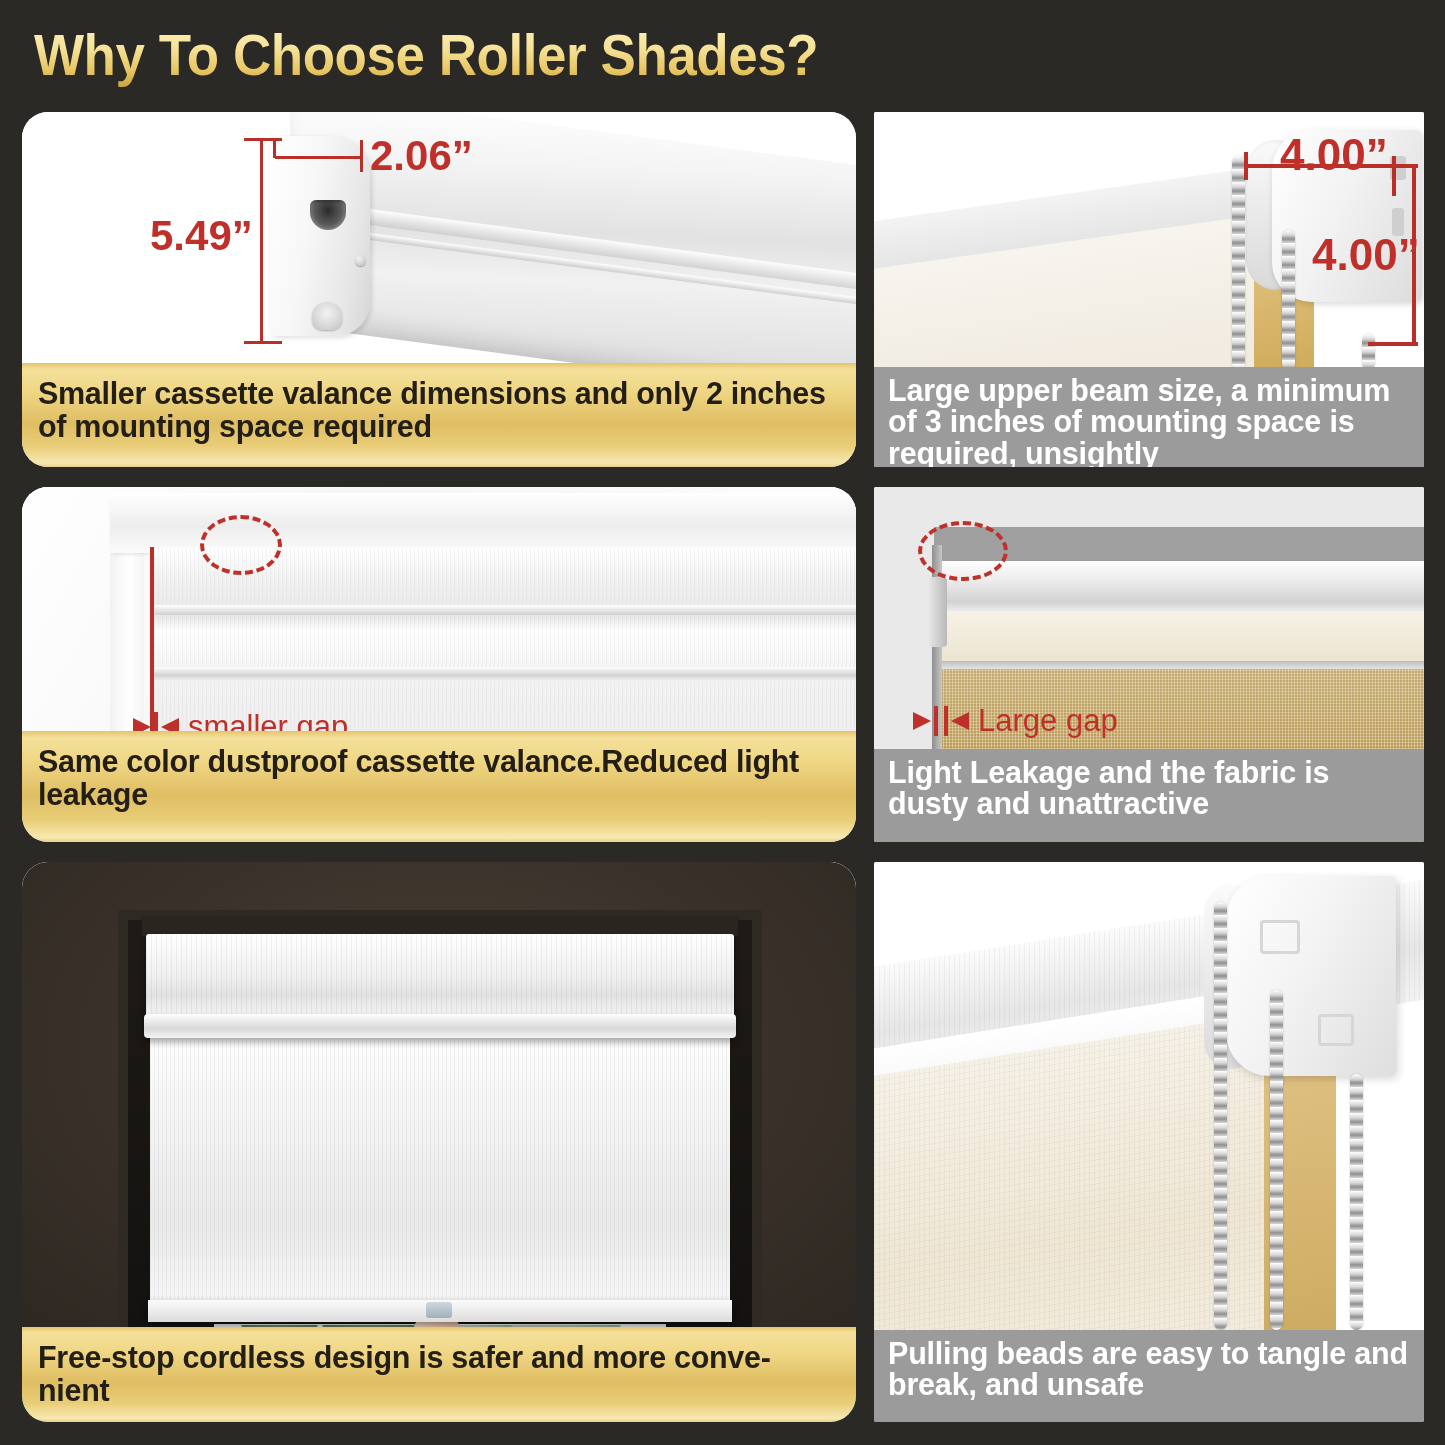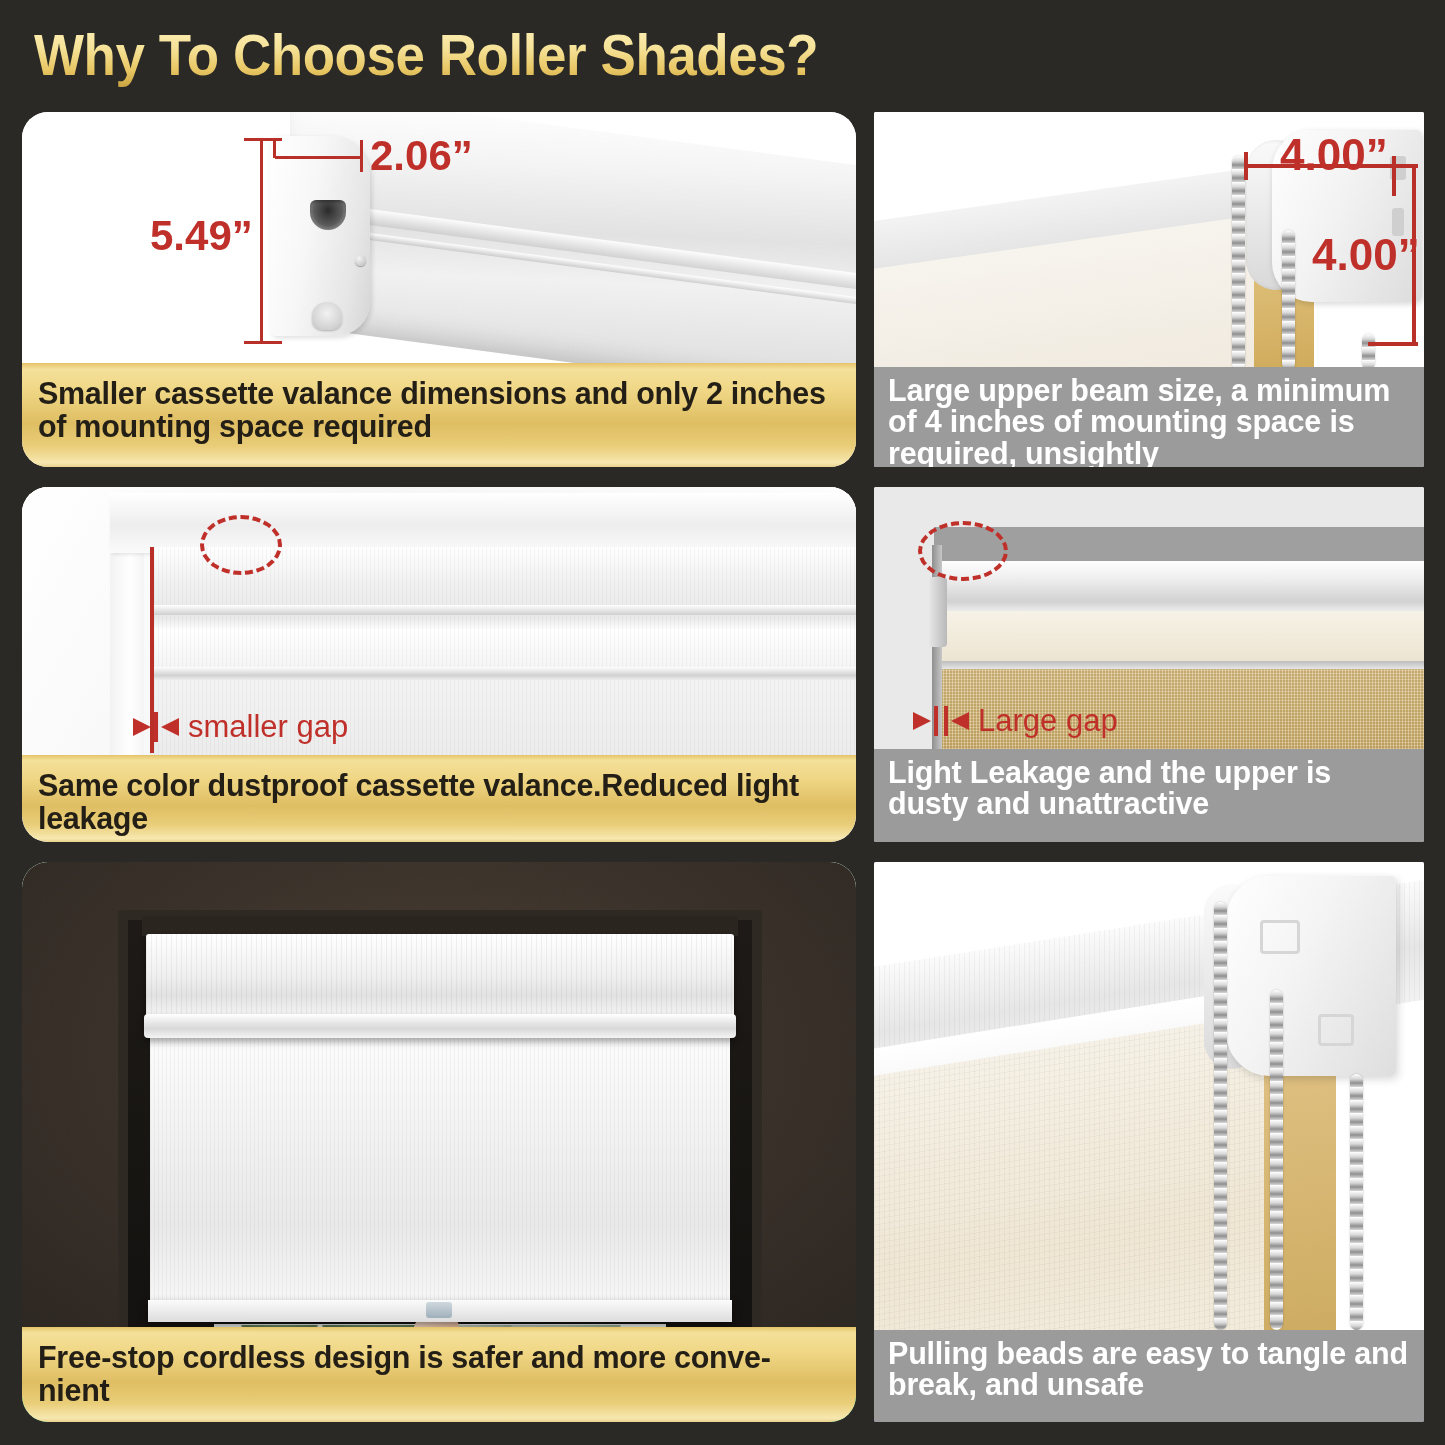--- a/index.html
+++ b/index.html
@@ -304,42 +304,42 @@
       <div class="dim-line" style="left:372px;top:52px;width:148px;height:4px;"></div>
       <div class="dim-line" style="left:370px;top:40px;width:4px;height:28px;"></div>
       <div class="dim-line" style="left:518px;top:44px;width:4px;height:40px;"></div>
       <div class="dim-txt" style="left:406px;top:18px;font-size:44px;">4.00”</div>
 
       <div class="dim-line" style="left:538px;top:54px;width:4px;height:178px;"></div>
       <div class="dim-line" style="left:506px;top:52px;width:38px;height:4px;"></div>
       <div class="dim-line" style="left:494px;top:230px;width:50px;height:4px;"></div>
       <div class="dim-txt" style="left:438px;top:118px;font-size:44px;">4.00”</div>
     </div>
-    <div class="cap cap-gray" style="height:100px;">Large upper beam size, a minimum of 4 inches of mounting space is required, unsightly</div>
+    <div class="cap cap-gray" style="height:100px;">Large upper beam size, a minimum of 3 inches of mounting space is required, unsightly</div>
   </div>
 
   <div class="card rounded col-l p3" style="top:487px;height:355px;">
     <div class="photo" style="height:268px;">
       <div class="frameOut"></div>
       <div class="moldV"></div>
       <div class="molding"></div>
       <div class="shade"></div>
       <div class="railA"></div>
       <div class="railB"></div>
       <div class="dim-line" style="left:128px;top:60px;width:4px;height:206px;"></div>
       <div class="dashed-ell" style="left:178px;top:28px;width:74px;height:52px;"></div>
 
       <div class="gap-ann" style="left:88px;top:222px;">
         <div class="arrowL"></div>
         <div class="bar"></div>
         <div class="arrowR"></div>
         <div class="lbl">smaller gap</div>
       </div>
     </div>
-    <div class="cap cap-gold r2" style="height:87px;">Same color dustproof cassette valance.Reduced light leakage</div>
+    <div class="cap cap-gold r2" style="height:111px;">Same color dustproof cassette valance.Reduced light leakage</div>
   </div>
 
   <div class="card square col-r p4" style="top:487px;height:355px;">
     <div class="photo" style="height:262px;background:#e9e9e9;">
       <div class="topband"></div>
       <div class="beam"></div>
       <div class="cream"></div>
       <div class="edge"></div>
       <div class="tanfab"></div>
       <div class="sidebar-l"></div>
@@ -347,21 +347,21 @@
       <div class="dashed-ell" style="left:44px;top:34px;width:82px;height:52px;"></div>
 
       <div class="gap-ann" style="left:16px;top:216px;">
         <div class="arrowL"></div>
         <div class="bar"></div>
         <div class="bar"></div>
         <div class="arrowR"></div>
         <div class="lbl">Large gap</div>
       </div>
     </div>
-    <div class="cap cap-gray" style="height:93px;">Light Leakage and the upper is dusty and unattractive</div>
+    <div class="cap cap-gray" style="height:93px;">Light Leakage and the fabric is dusty and unattractive</div>
   </div>
 
   <div class="card rounded col-l p5" style="top:862px;height:560px;">
     <div class="photo" style="height:465px;">
       <div class="wall"></div>
       <div class="frame"></div>
       <div class="sill"></div>
       <div class="view">
         <div class="tree" style="left:6%;width:17%;height:74%;"></div>
         <div class="tree" style="left:24%;width:22%;height:58%;"></div>

